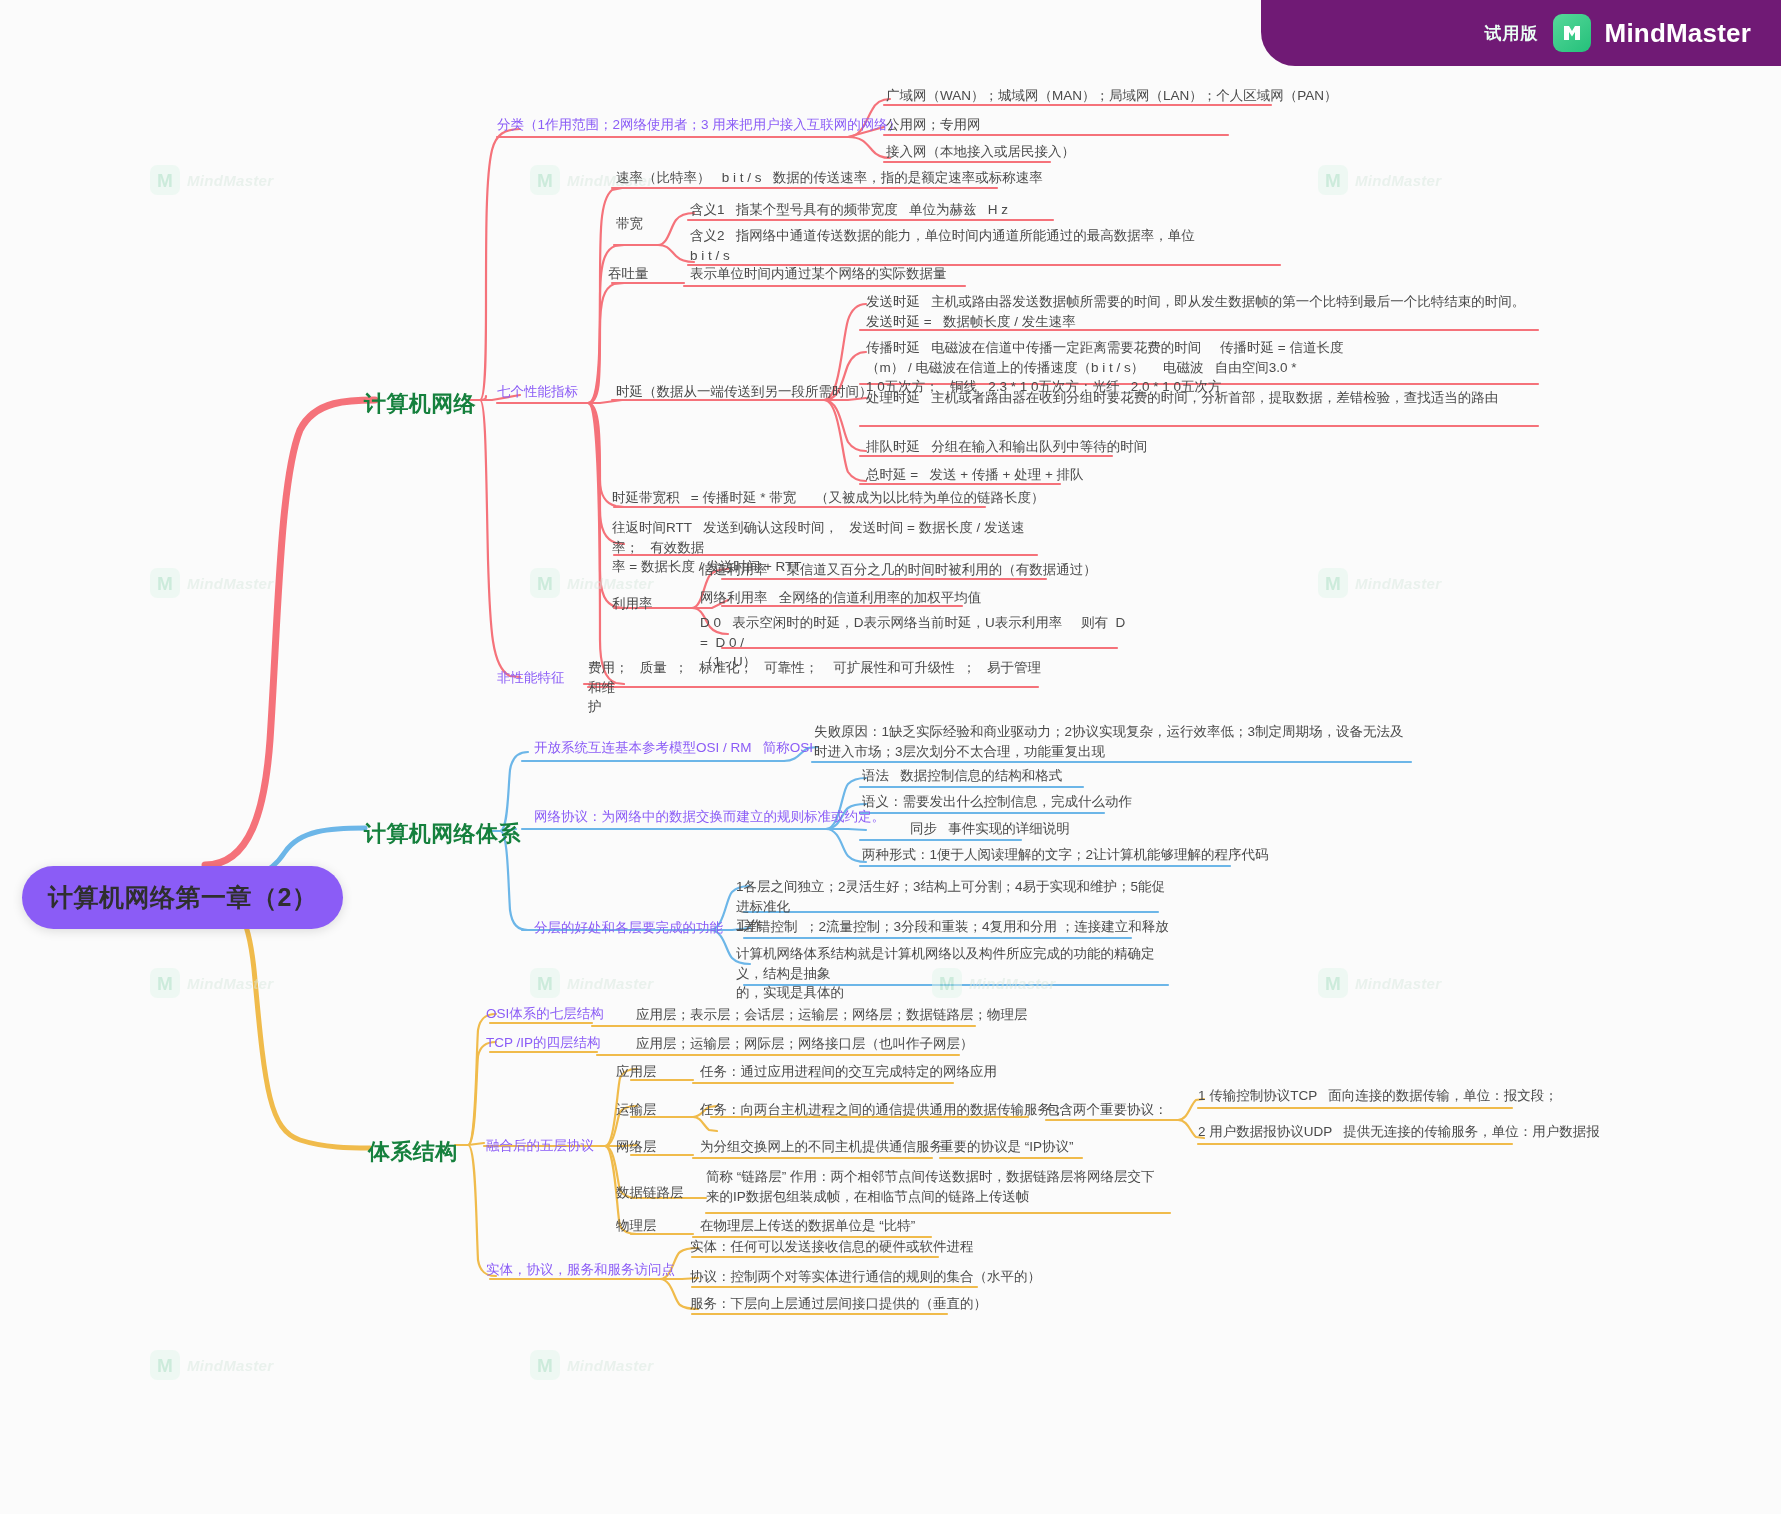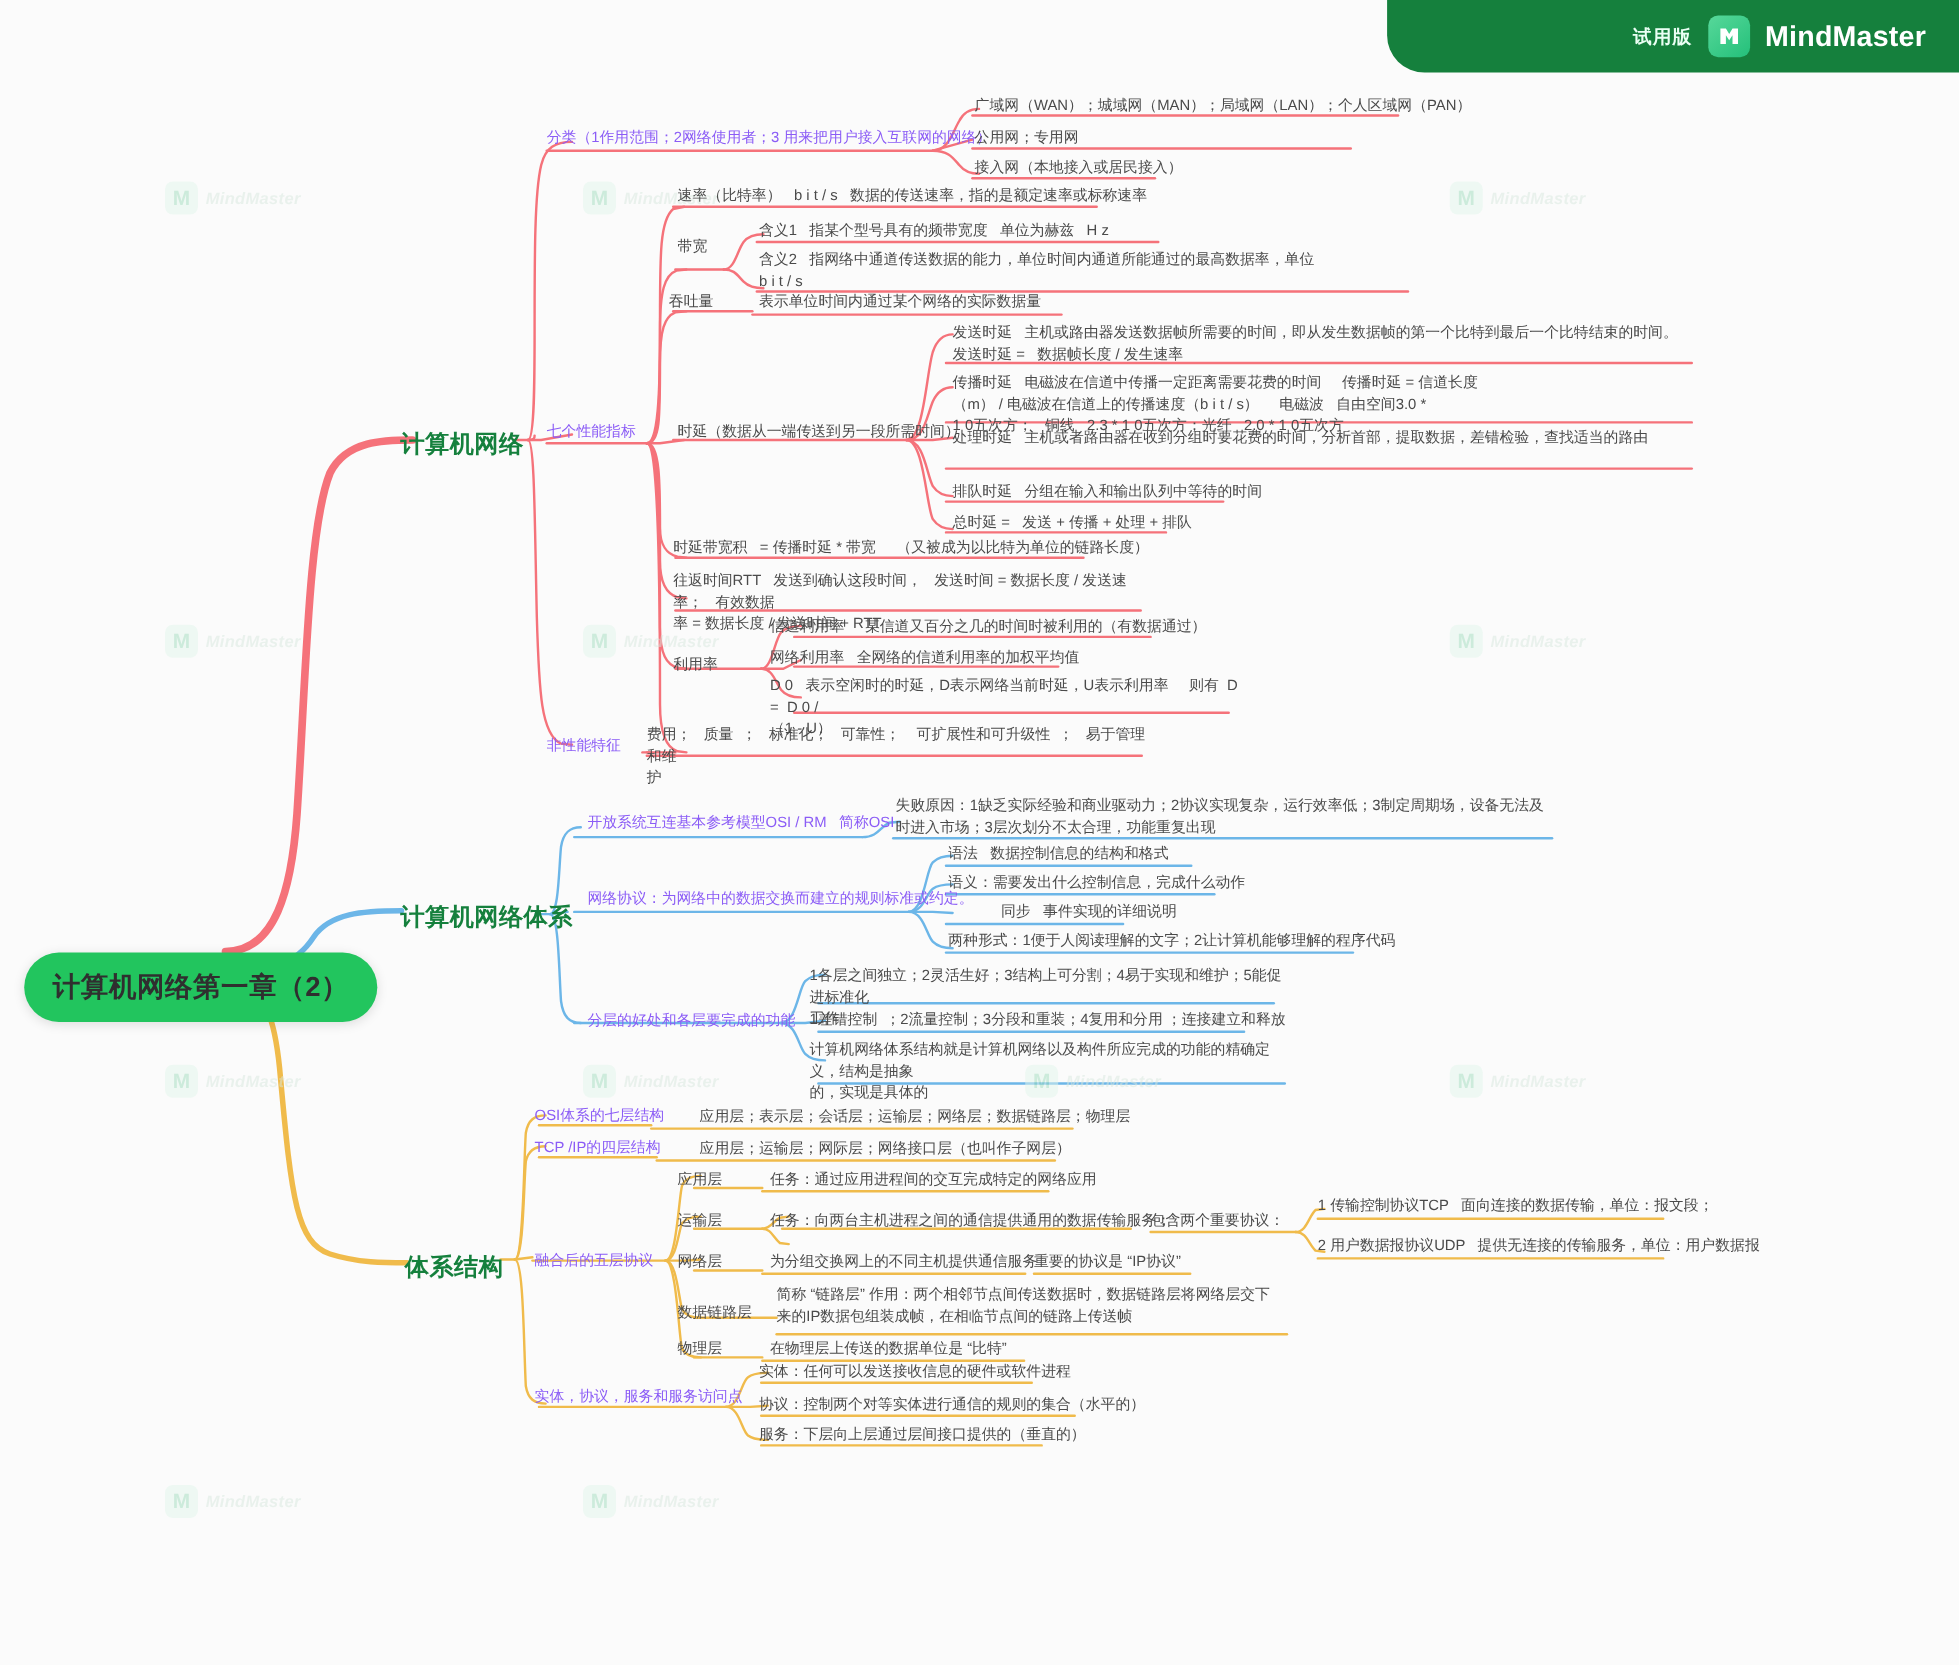--- a/index.html
+++ b/index.html
@@ -23,38 +23,38 @@
   .wm .wmbox {
     width:30px; height:30px; border-radius:7px;
     background:#e3f6ec; display:flex; align-items:center; justify-content:center;
   }
   .wm .wmbox span { color:#9fdcbd; font-size:19px; font-weight:700; line-height:1; }
   .wm .wmtx { color:#d8e8df; font-size:15px; font-weight:700; font-style:italic; letter-spacing:.3px;}
 
   
   #brand {
     position:absolute; right:0; top:0; width:520px; height:66px;
-    background:#15803d;
+    background:#701a75;
     border-bottom-left-radius:34px;
     display:flex; align-items:center; justify-content:flex-end; gap:14px;
     padding-right:30px;
   }
   #brand .trial { color:#eafff4; font-size:17px; font-weight:600; letter-spacing:1px; }
   #brand .logo {
     width:38px; height:38px; border-radius:9px;
     background:linear-gradient(140deg,#57d89a,#24c07a);
     display:flex; align-items:center; justify-content:center;
   }
   #brand .name { color:#fff; font-size:26px; font-weight:700; letter-spacing:.2px; }
 
   
   .node { position:absolute; white-space:pre-wrap; line-height:1.46; }
 
   .root {
-    background:#22c55e; color:#2f2f2f;
+    background:#8b5cf6; color:#2f2f2f;
     font-size:25px; font-weight:700; letter-spacing:.5px;
     padding:13px 26px; border-radius:34px;
     box-shadow:0 2px 11px rgba(0,0,0,.13);
   }
   .lvl1 { font-size:22px; font-weight:700; color:#15803d; letter-spacing:.4px; }
   .lvl2 { font-size:13.5px; color:#8b5cf6; }
   .lvl3 { font-size:13.5px; color:#4a4a4a; }
   .lvl4 { font-size:13.5px; color:#4a4a4a; }
 </style>
 </head>

